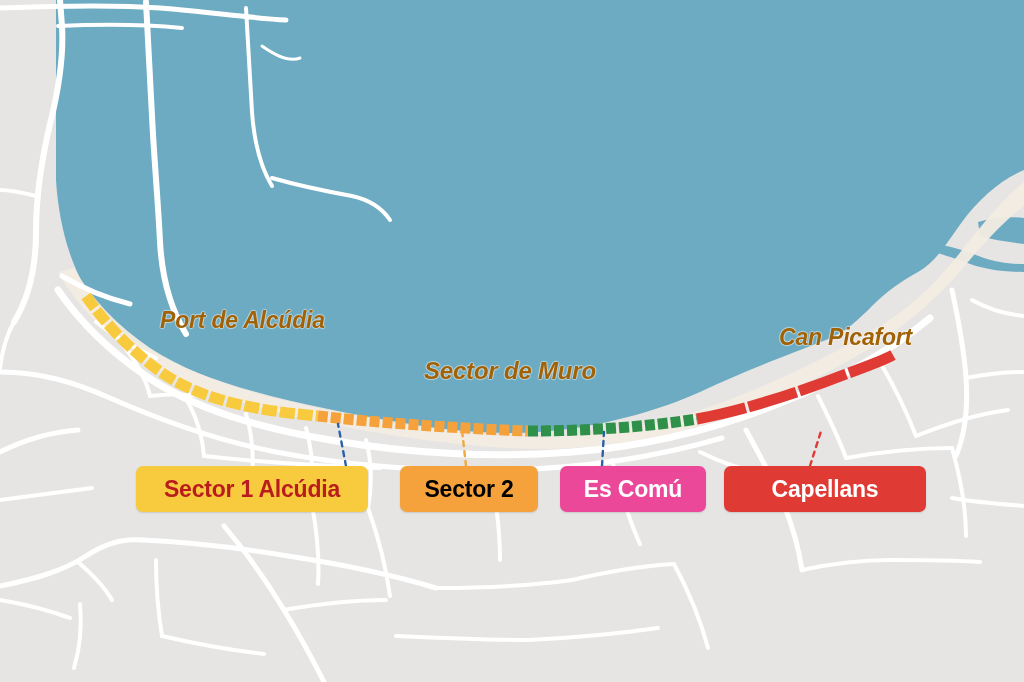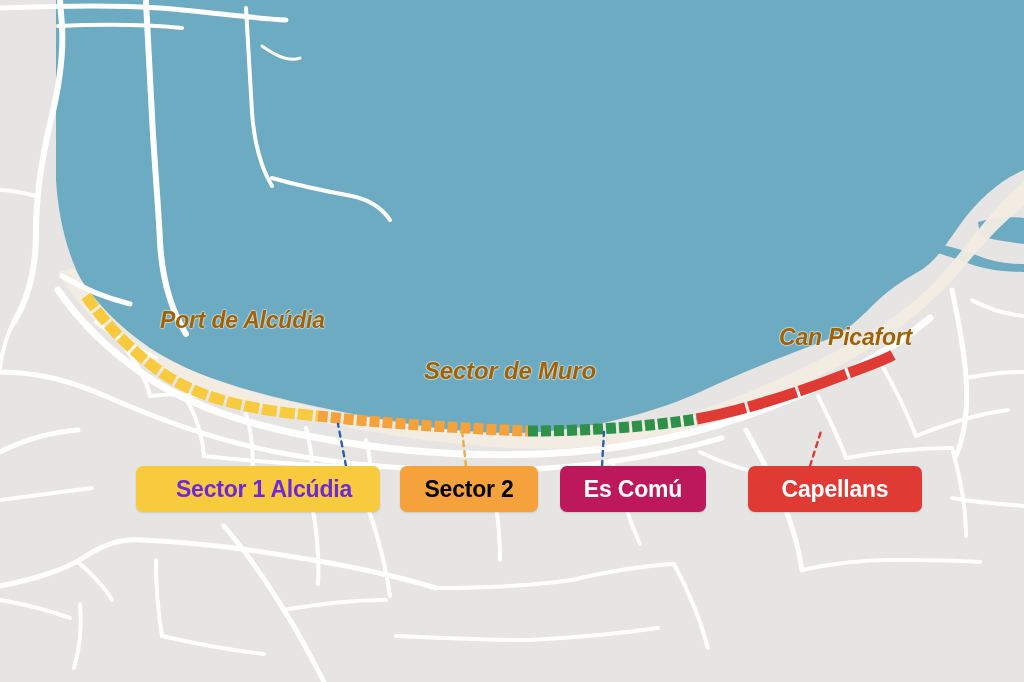--- a/index.html
+++ b/index.html
@@ -59,24 +59,24 @@
     border-radius: 7px;
     display: flex;
     align-items: center;
     justify-content: center;
     font-size: 23px;
     font-weight: bold;
     white-space: nowrap;
     box-shadow: 0 1px 2px rgba(0,0,0,.13);
     letter-spacing: -0.2px;
   }
-  #legend-chip-0 { left: 136px;  width: 232px; background: #f8ca3e; color: #6d28d9; padding-left: 12px; }
+  #legend-chip-0 { left: 136px;  width: 232px; background: #f8ca3e; color: #b91c1c; }
   #legend-chip-1 { left: 400px;  width: 138px; background: #f5a23c; color: #000000; }
-  #legend-chip-2 { left: 560px;  width: 146px; background: #be185d; color: #ffffff; }
-  #legend-chip-3 { left: 724px;  width: 174px; background: #e03a35; color: #ffffff; margin-left: 24px; }
+  #legend-chip-2 { left: 560px;  width: 146px; background: #ec4899; color: #ffffff; }
+  #legend-chip-3 { left: 724px;  width: 202px; background: #e03a35; color: #ffffff; }
 </style>
 </head>
 <body>
 
 <div id="map-root">
 
   <svg id="map-svg" viewBox="0 0 1024 682">
     <defs>
       <clipPath id="frameClip">
         <rect x="0" y="0" width="1024" height="682"></rect>

